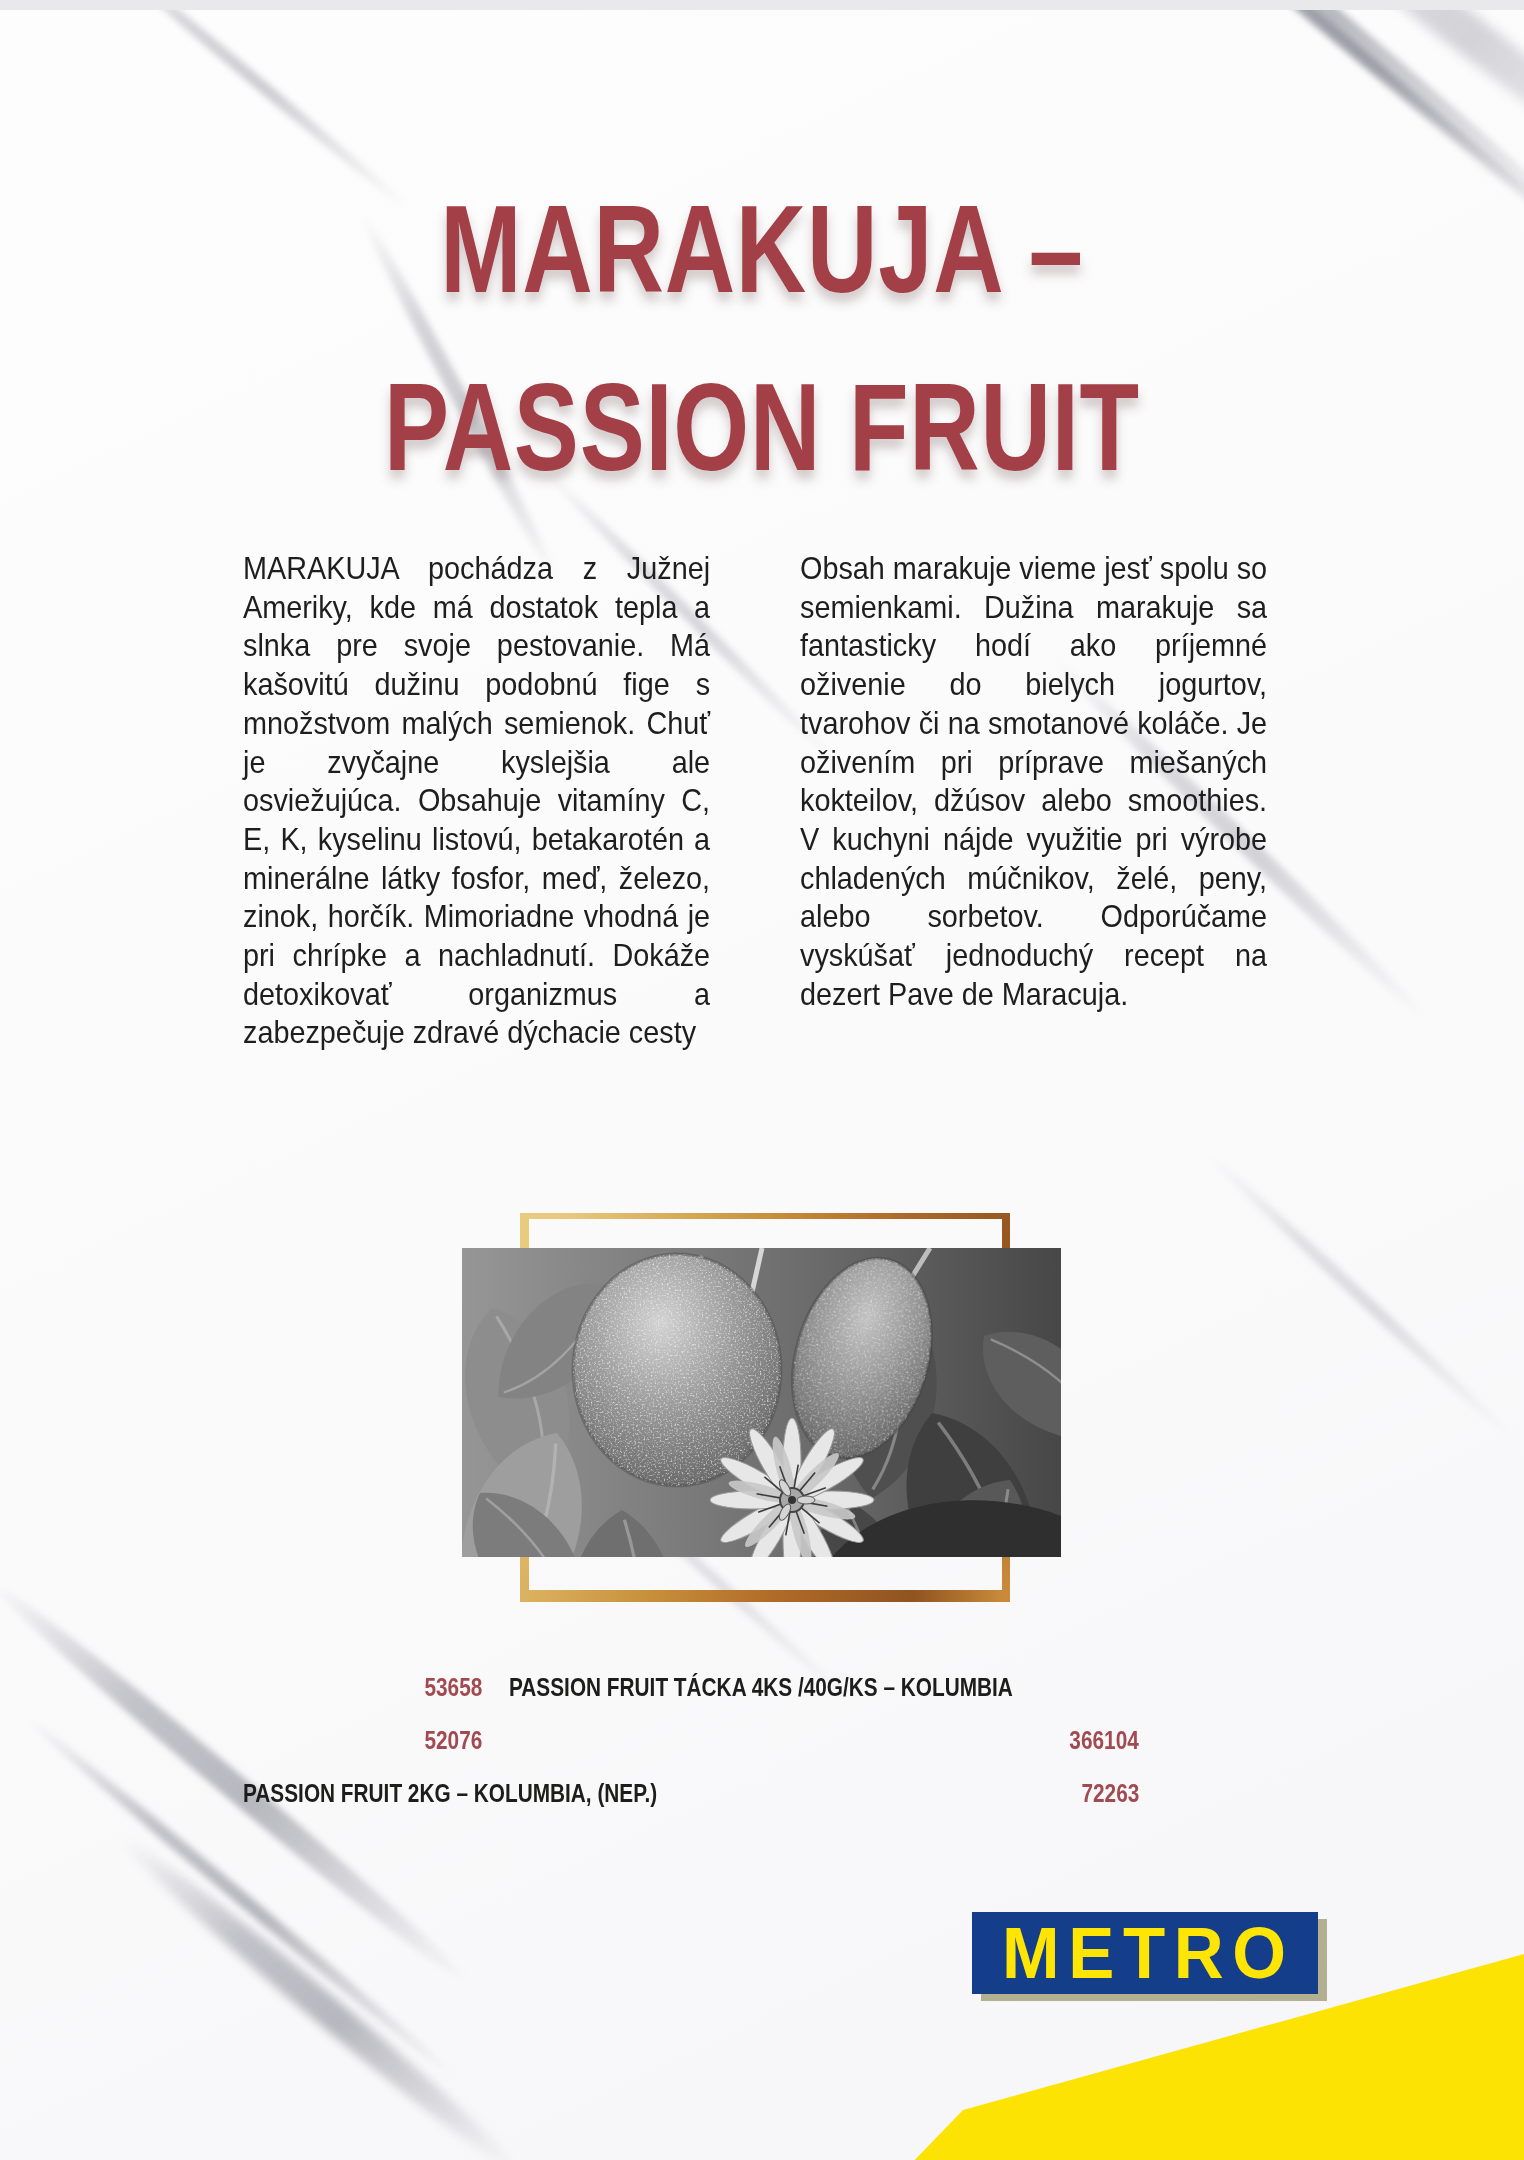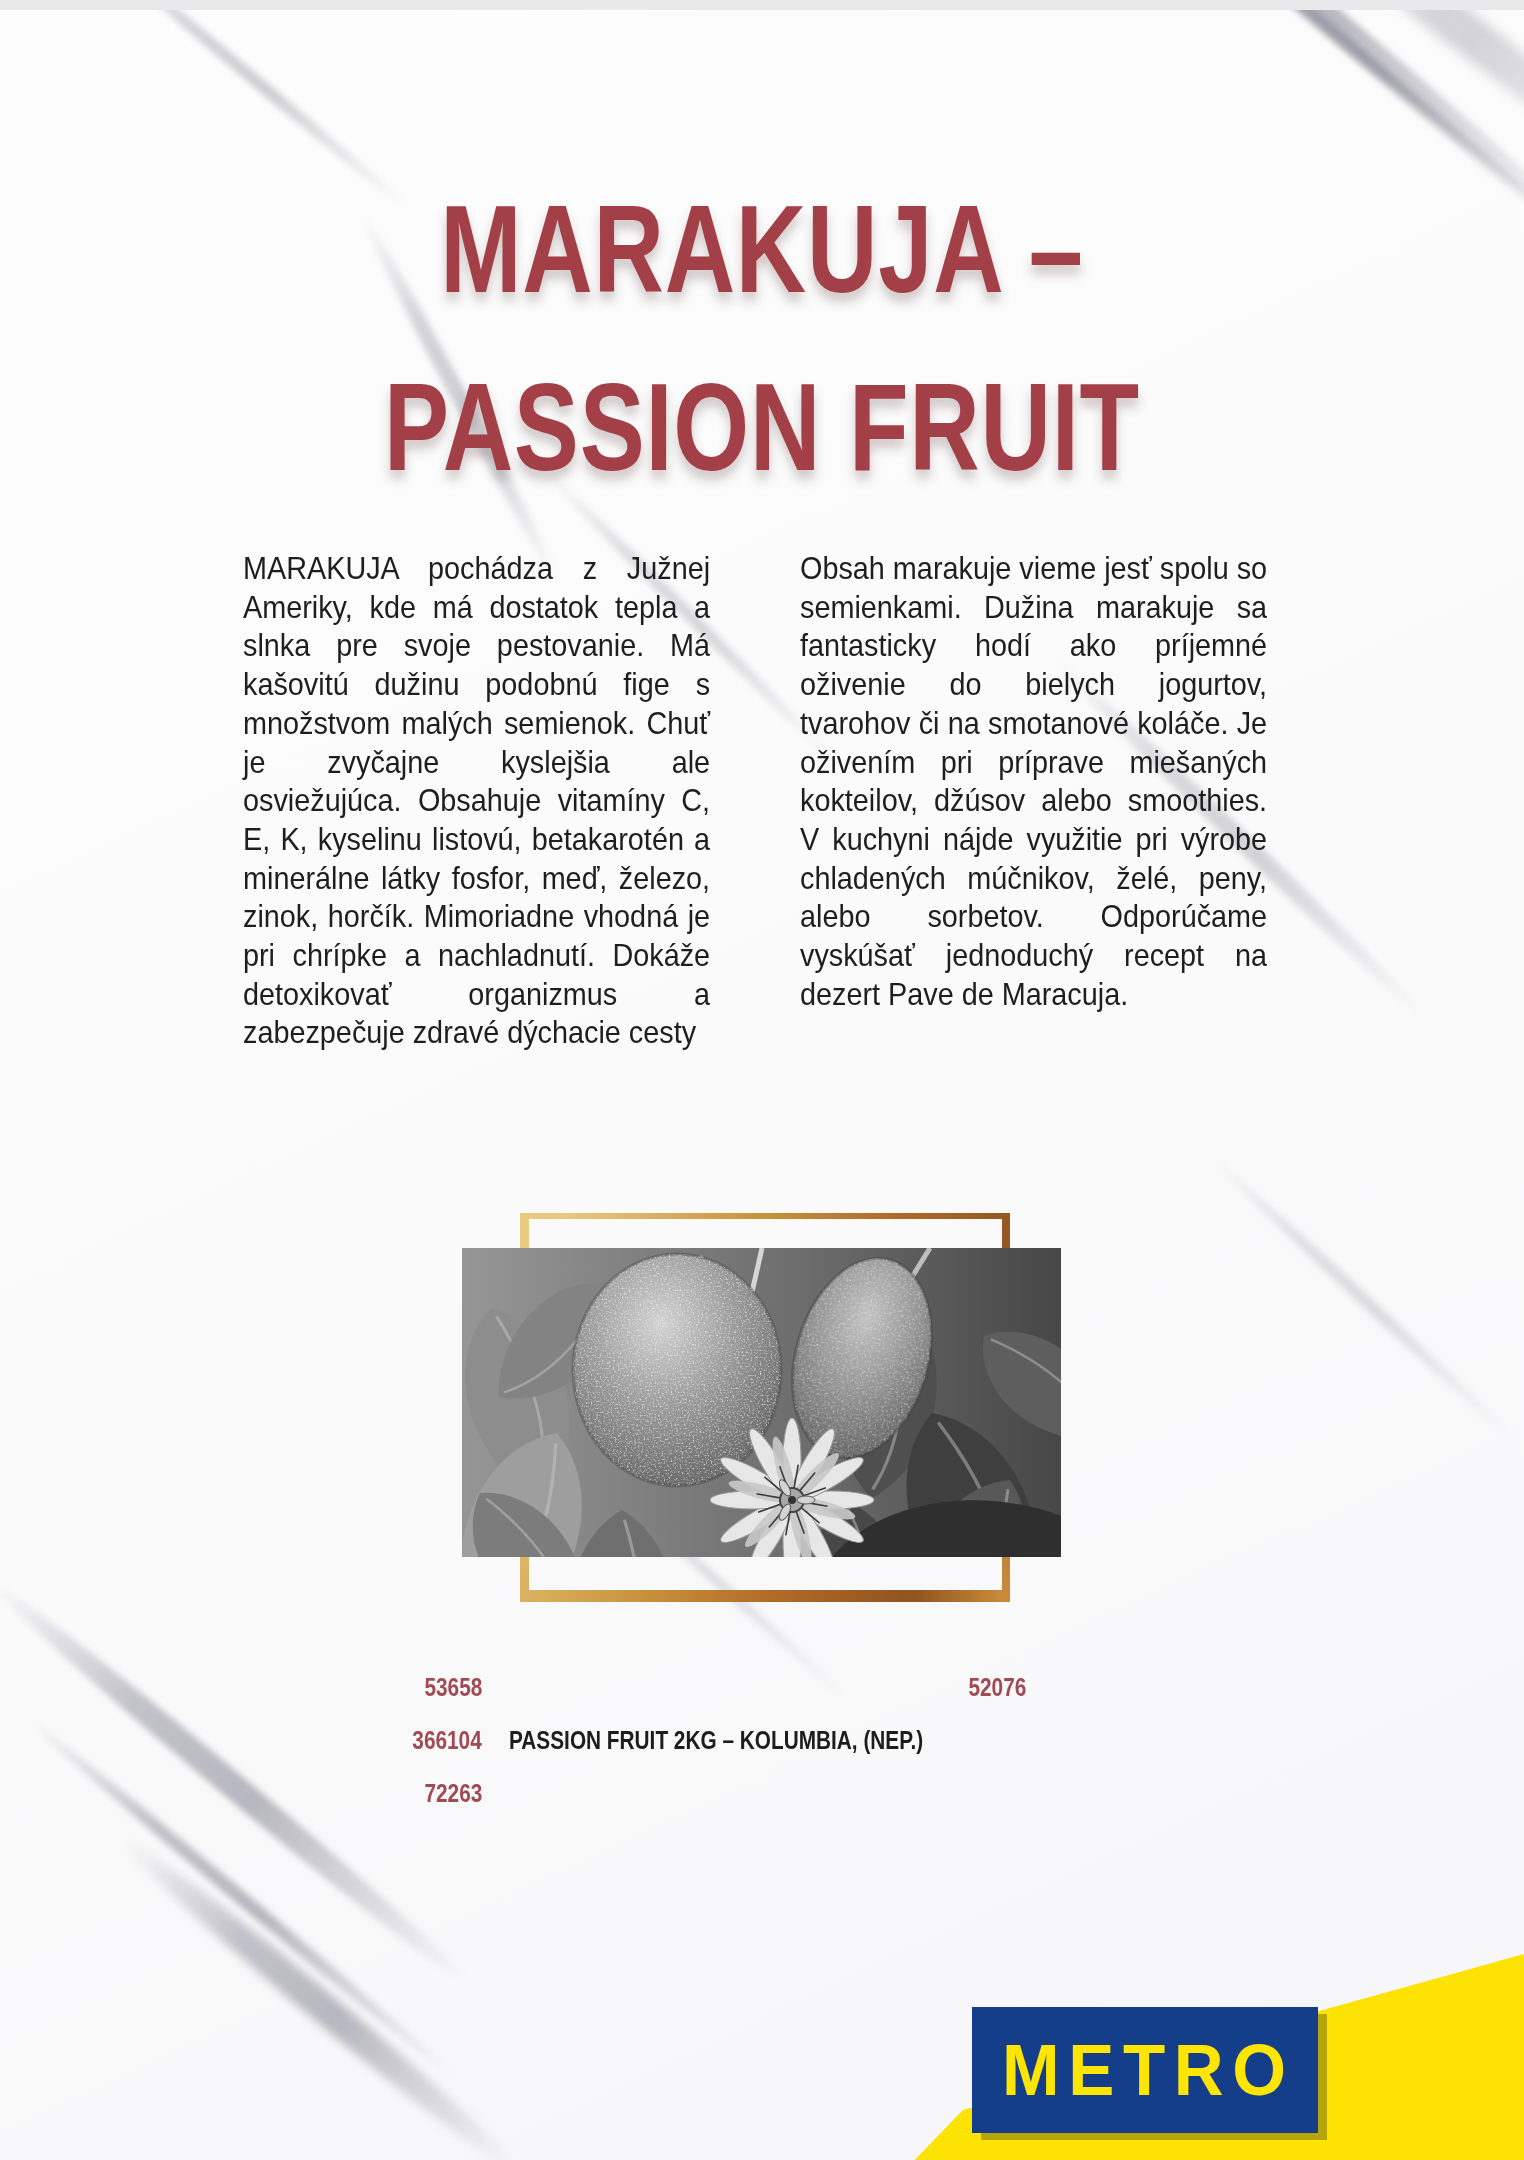--- a/index.html
+++ b/index.html
@@ -29,21 +29,21 @@
   .products{position:absolute;left:243px;top:1651px;display:grid;grid-template-columns:239px auto;
             column-gap:27px;grid-auto-rows:53px;align-items:center;font-weight:700;font-size:26px;}
   .pcode{text-align:right;color:var(--code_red,#a24a51);}
   .pname{color:#1d1d1b;white-space:nowrap;}
   .cxl{display:inline-block;transform:scaleX(.8);transform-origin:0 50%;}
   .cxr{display:inline-block;transform:scaleX(.8);transform-origin:100% 50%;}
   
   .banner{position:absolute;left:0;top:0;width:1524px;height:2160px;
           background:var(--banner_yellow,#fce303);
           clip-path:polygon(905px 2160px,963px 2100px,1524px 1944px,1524px 2160px);}
-  .metro{position:absolute;left:972px;top:1997px;width:346px;height:126px;
+  .metro{position:absolute;left:972px;top:1902px;width:346px;height:82px;
          background:var(--metro_blue,#153e8a);display:flex;align-items:center;justify-content:center;
          box-shadow:9px 7px 0 rgba(95,88,20,.45);}
   .metro-text{color:var(--metro_yellow,#ffe503);font-weight:700;font-size:72px;letter-spacing:9px;
               transform:scaleX(.96);transform-origin:50% 50%;padding-left:6px;}
 </style>
 </head>
 <body>
 
 <div class="page">
 
@@ -172,20 +172,21 @@
           <ellipse cx="14" cy="0" rx="9" ry="4" transform="rotate(120)"></ellipse>
           <ellipse cx="14" cy="0" rx="9" ry="4" transform="rotate(240)"></ellipse>
         </g>
         <circle r="4" fill="#333"></circle>
       </g>
     </svg>
   </div>
 
   <div class="products" id="products">
     <div class="pcode"><span class="cxr">53658</span></div>
+    <div class="pname"><span class="cxl">PASSION FRUIT TÁCKA 4KS /40G/KS – KOLUMBIA</span></div>
 
     <div class="pcode"><span class="cxr">52076</span></div>
 
     <div class="pcode"><span class="cxr">366104</span></div>
     <div class="pname"><span class="cxl">PASSION FRUIT 2KG – KOLUMBIA, (NEP.)</span></div>
 
     <div class="pcode"><span class="cxr">72263</span></div>
   </div>
 
   <div class="banner"></div>

